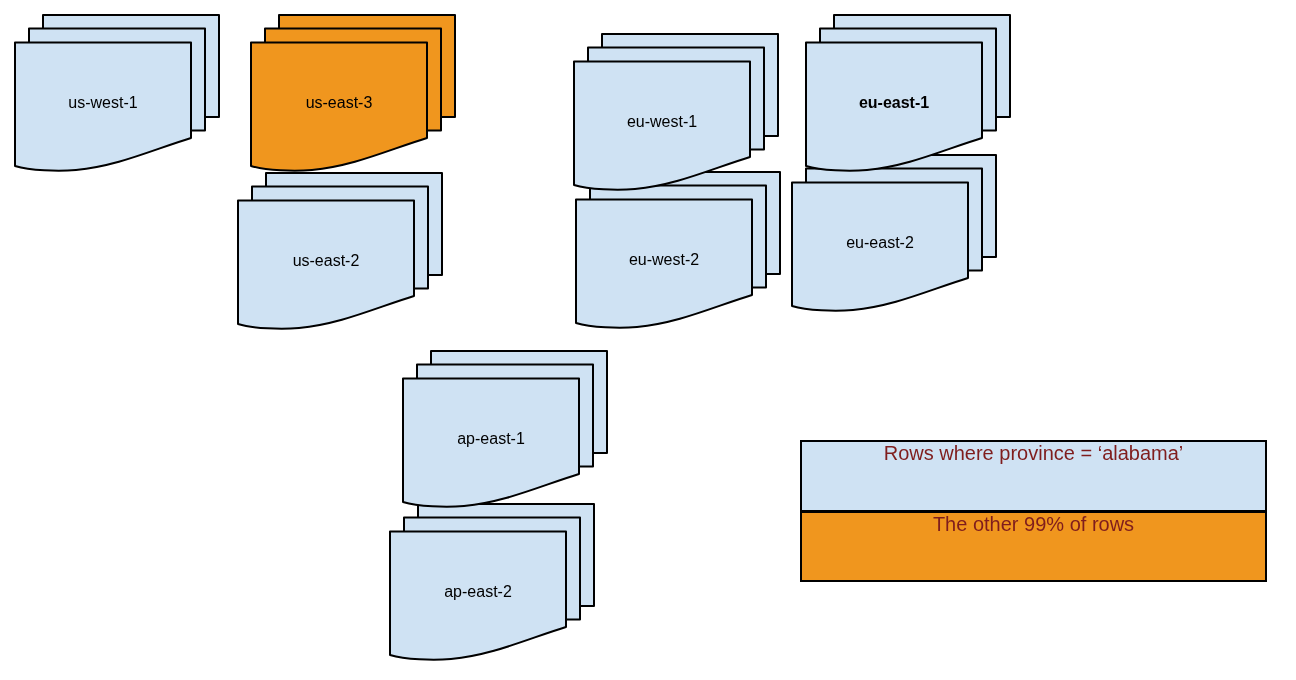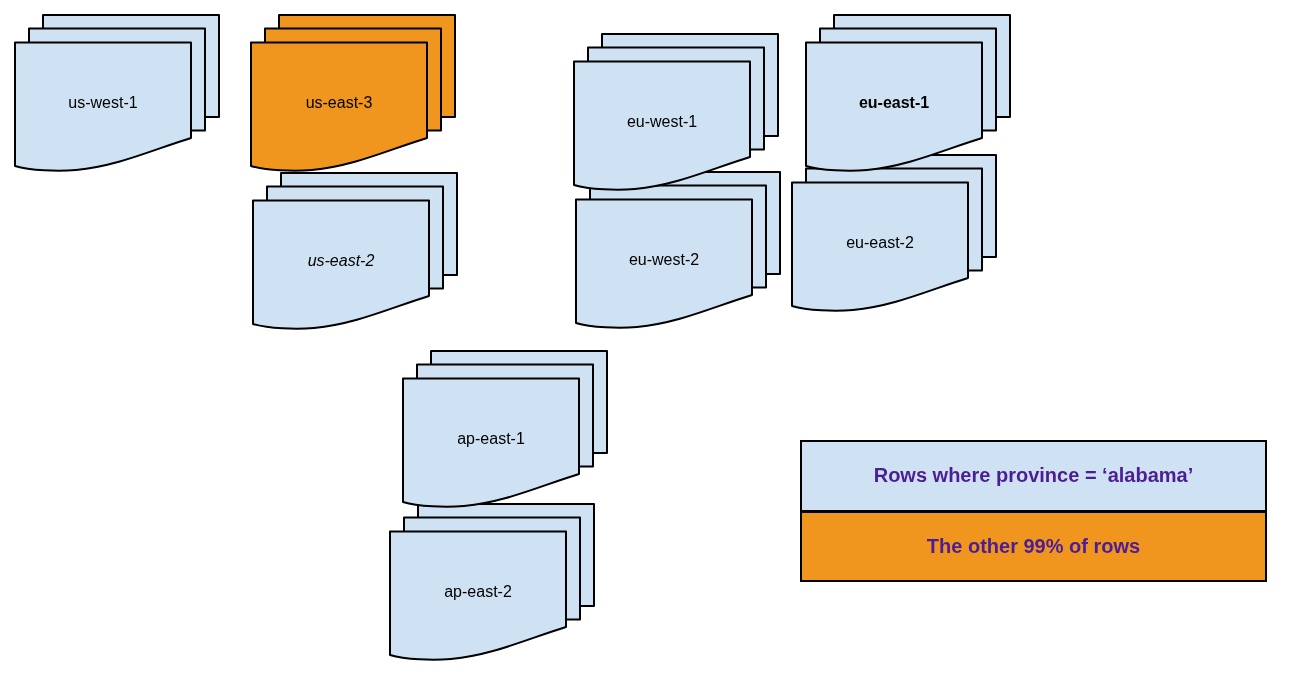--- a/index.html
+++ b/index.html
@@ -53,25 +53,23 @@
     width: 467px;
     height: 142px;
     box-sizing: border-box;
     border: 2px solid #000000;
     display: flex;
     flex-direction: column;
   }
   .legend-row {
     flex: 1;
     display: flex;
-    align-items: center;
     justify-content: center;
     font-size: 20px;
-    color: #4c1d95;
-    font-weight: bold;
+    color: #7f1d1d;
   }
   .legend-row.blue {
     background: var(--light-blue);
     border-bottom: 3px solid #000000;
   }
   .legend-row.orange {
     background: var(--orange);
   }
 </style>
 </head>
@@ -113,21 +111,21 @@
       <div class="stack-label">eu-west-1</div>
     </div>
     <div class="stack blue" style="left: 805px; top: 14px; z-index: 986; font-weight: bold;">
       <svg viewBox="0 0 206 160" width="206" height="160">
         <rect class="card" x="29" y="1" width="176" height="102"></rect>
         <rect class="card" x="15" y="14.5" width="176" height="102"></rect>
         <path class="card" d="M1,28.5 L177,28.5 L177,124 C138,136 104,152 62,156 C44,157.8 16,156.5 1,152 Z"></path>
       </svg>
       <div class="stack-label">eu-east-1</div>
     </div>
-    <div class="stack blue" style="left: 252px; top: 172px; z-index: 828; font-style: italic;">
+    <div class="stack blue" style="left: 237px; top: 172px; z-index: 828;">
       <svg viewBox="0 0 206 160" width="206" height="160">
         <rect class="card" x="29" y="1" width="176" height="102"></rect>
         <rect class="card" x="15" y="14.5" width="176" height="102"></rect>
         <path class="card" d="M1,28.5 L177,28.5 L177,124 C138,136 104,152 62,156 C44,157.8 16,156.5 1,152 Z"></path>
       </svg>
       <div class="stack-label">us-east-2</div>
     </div>
     <div class="stack blue" style="left: 575px; top: 171px; z-index: 829;">
       <svg viewBox="0 0 206 160" width="206" height="160">
         <rect class="card" x="29" y="1" width="176" height="102"></rect>

